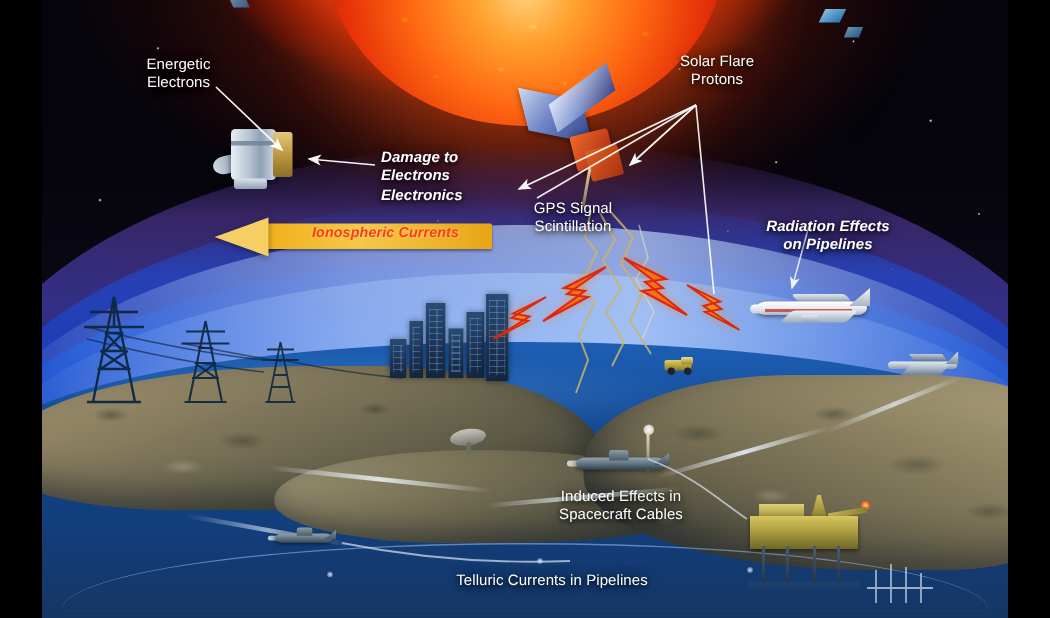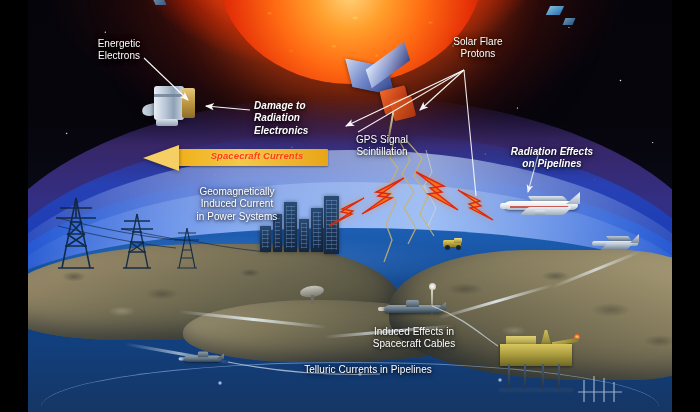--- a/index.html
+++ b/index.html
@@ -432,21 +432,21 @@
     </div>
     <div class="bolt" style="left:428px;top:188px;">
       <svg width="40" height="34" viewBox="0 0 40 34">
         <polygon points="2,2 24,13 13,16 37,32 14,20 25,18" fill="#f58423" stroke="#d9290d" stroke-width="1.3"></polygon>
       </svg>
     </div>
 
     <div class="iono-arrow">
       <div class="shaft"></div>
       <div class="head"></div>
-      <div class="iono-label">Spacecraft Currents</div>
+      <div class="iono-label">Ionospheric Currents</div>
     </div>
 
     <div class="airliner">
       <div class="al-wing2"></div>
       <div class="al-fus"></div>
       <div class="al-stripe"></div>
       <div class="al-nose"></div>
       <div class="al-tail"></div>
       <div class="al-wing"></div>
       <div class="al-eng"></div>
@@ -541,35 +541,32 @@
       <g stroke="#e7eefc" stroke-width="1.05" fill="none" marker-end="url(#ah)" opacity=".9">
 
         <path d="M512 148 L500 192"></path>
       </g>
     </svg>
 
     <div class="lbl ctr" style="left:36px;top:38px;width:110px;">Energetic
 Electrons</div>
 
     <div class="lbl italic" style="left:226px;top:100px;width:92px;">Damage to
-Radiation
+Electrons
 Electronics</div>
 
     <div class="lbl ctr" style="left:306px;top:134px;width:96px;">GPS Signal
 Scintillation</div>
 
     <div class="lbl ctr" style="left:398px;top:36px;width:104px;">Solar Flare
 Protons</div>
 
     <div class="lbl italic ctr" style="left:462px;top:146px;width:124px;">Radiation Effects
 on Pipelines</div>
 
-    <div class="lbl ctr" style="left:142px;top:186px;width:134px;">Geomagnetically
-Induced Current
-in Power Systems</div>
 
     <div class="lbl ctr" style="left:322px;top:326px;width:128px;">Induced Effects in
 Spacecraft Cables</div>
 
-    <div class="lbl ctr" style="left:250px;top:364px;width:180px;">Telluric Currents in Pipelines</div>
+    <div class="lbl ctr" style="left:250px;top:382px;width:180px;">Telluric Currents in Pipelines</div>
 
   </div>
 </div>
 
 </body></html>

